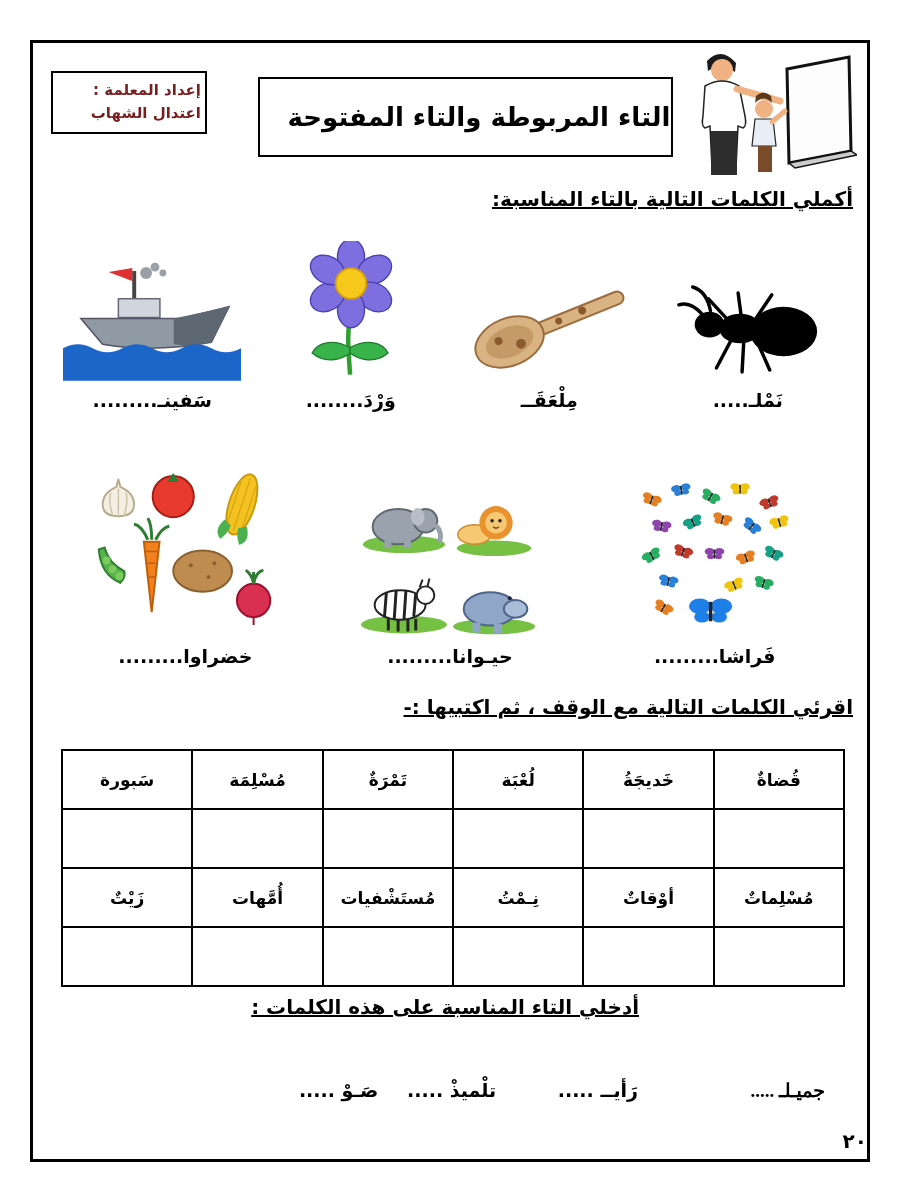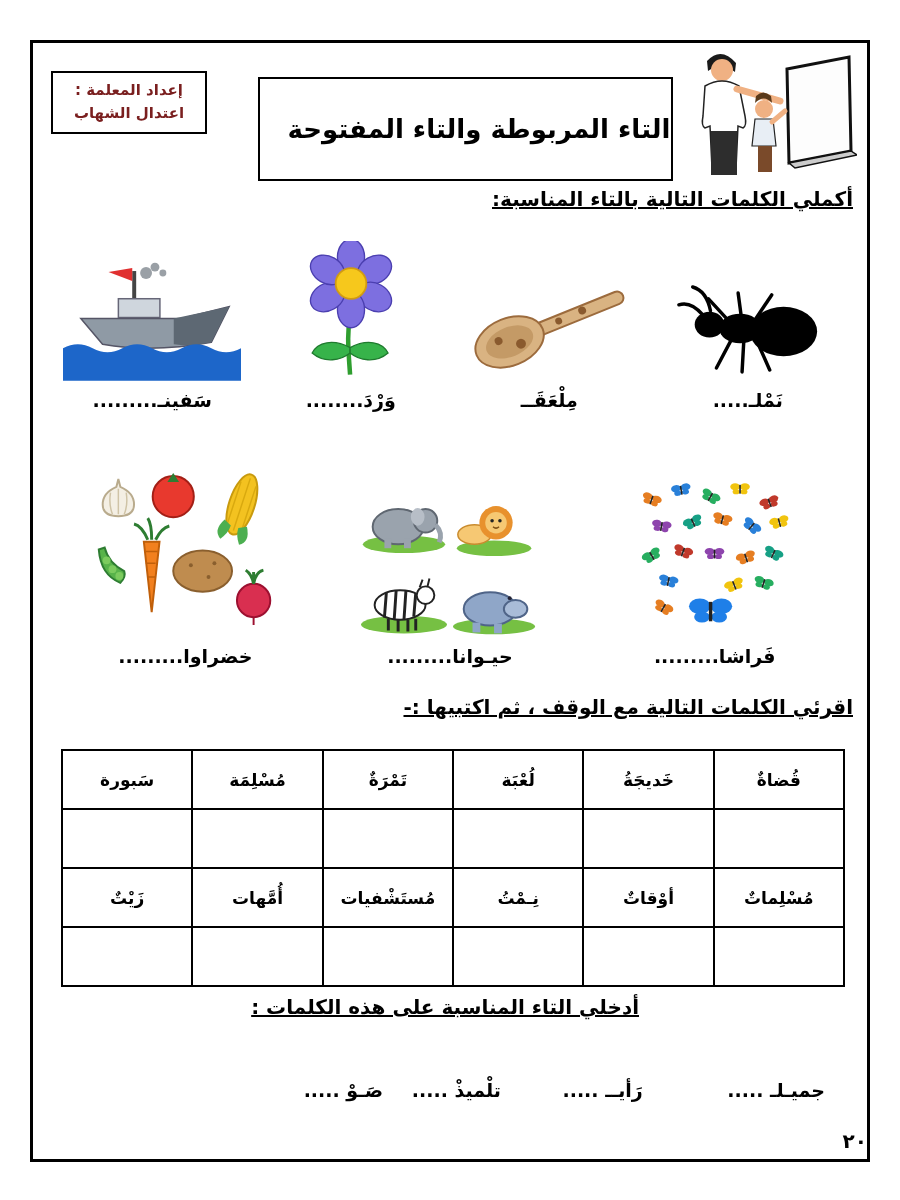--- a/index.html
+++ b/index.html
@@ -15,28 +15,28 @@
     position: absolute;
     left: 30px; top: 40px;
     width: 840px; height: 1122px;
     border: 3px solid #000;
   }
   
   .teacher-box {
     position: absolute; left: 18px; top: 28px;
     width: 156px; padding: 6px 4px 8px 4px;
     border: 2px solid #000;
-    text-align: center;
+    text-align: right;
     font-weight: bold; font-size: 15px;
     color: #7a1f1f;
     direction: rtl; line-height: 1.5;
   }
   .title-box {
     position: absolute; left: 225px; top: 34px;
-    width: 415px; height: 104px;
+    width: 415px; height: 80px;
     border: 2px solid #000;
     display: flex; align-items: center; justify-content: center;
     font-size: 26px; font-weight: bold;
     direction: rtl; text-align: center; padding-left: 27px;
   }
   .clipart {
     position: absolute; right: 10px; top: 8px;
     width: 172px; height: 132px;
   }
   
@@ -78,21 +78,21 @@
     text-align: center; vertical-align: middle;
     font-size: 17px; font-weight: bold;
   }
   
   .bottom-line {
     position: absolute; left: 30px; right: 42px; top: 1036px;
     direction: rtl; text-align: right;
     font-size: 19px; font-weight: bold; white-space: nowrap;
   }
   .bottom-line span { display: inline-block; }
-  .bw0 { margin-left: 78px; }
+  .bw0 { margin-left: 106px; font-family: Liberation Serif, serif; }
   .bw1 { margin-left: 55px; }
   .bw2 { margin-left: 22px; }
   
   .page-num {
     position: absolute; left: 0; right: 0; bottom: 6px;
     text-align: right; font-size: 20px; font-weight: bold;
   }
 </style>
 </head>
 <body>

